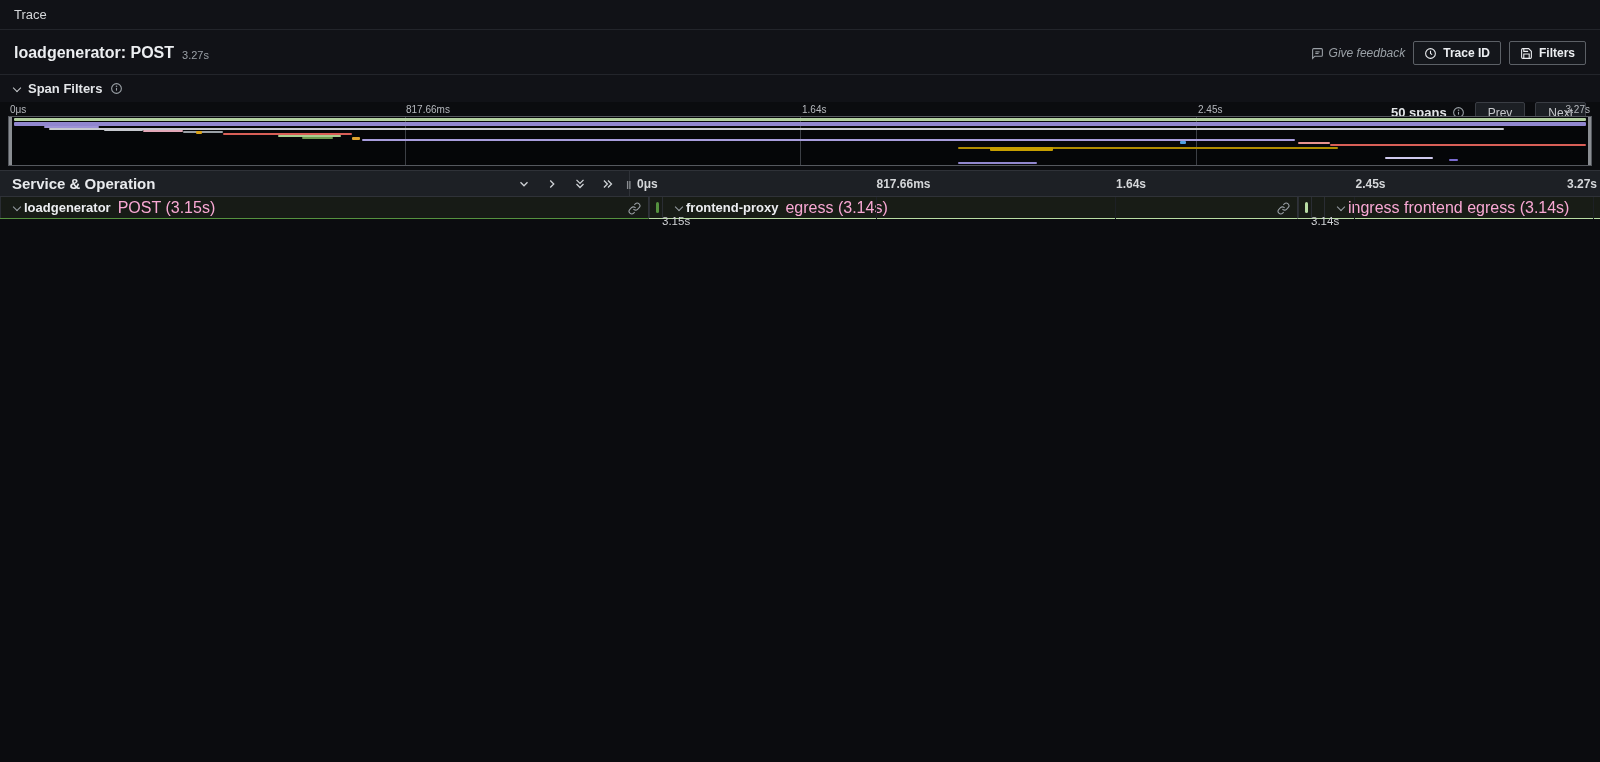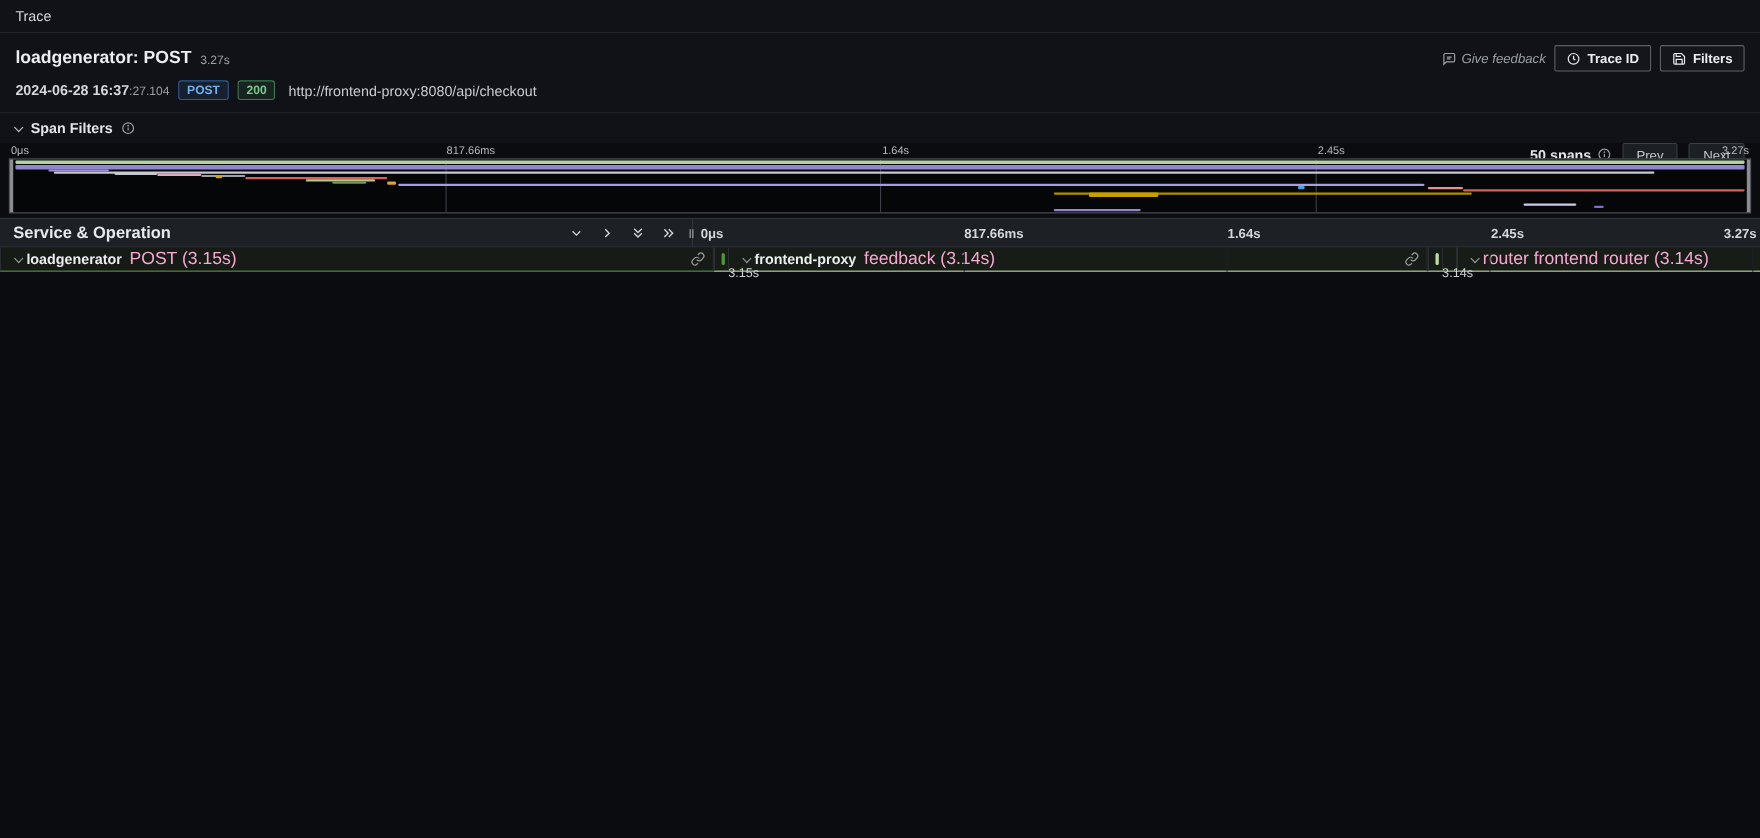--- a/index.html
+++ b/index.html
@@ -104,28 +104,20 @@
       </button>
       <button class="hbtn">
         <svg width="13" height="13" viewBox="0 0 24 24" fill="none" stroke="#eceef1" stroke-width="2">
             <path d="M19 21H5a2 2 0 0 1-2-2V5a2 2 0 0 1 2-2h11l5 5v11a2 2 0 0 1-2 2z"></path>
             <polyline points="17 21 17 13 7 13 7 21"></polyline>
             <polyline points="7 3 7 8 15 8"></polyline>
           </svg>
         <span>Filters</span>
       </button>
     </div>
-  </div>
-  <div class="meta-row">
-    <span>
-      <span class="timestamp-main">2024-06-28 16:37</span><span class="timestamp-frac">:27.104</span>
-    </span>
-    <span class="badge method">POST</span>
-    <span class="badge status">200</span>
-    <span class="url-text">http://frontend-proxy:8080/api/checkout</span>
   </div>
 </div>
 
 <div class="filters-row">
   <div class="filters-left">
     <span class="chev right" style="border-color:#c7c9cc"></span>
     <span>Span Filters</span>
     <svg width="13" height="13" viewBox="0 0 24 24" fill="none" stroke="#9aa0a6" stroke-width="2">
         <circle cx="12" cy="12" r="9"></circle>
         <line x1="12" y1="11" x2="12" y2="16"></line>
@@ -241,38 +233,38 @@
         <span class="bar-label" style="left: calc(95.2046% + 13px);">3.15s</span>
       </div>
     </div>
     <div class="srow">
       <div class="srow-left" style="background: rgb(24, 28, 22); border-bottom: 1px solid rgb(185, 221, 164);">
         <div class="guides" style="width: 23px;"></div>
         <span class="srow-chev">
           <span class="chev"></span>
         </span>
         <span class="svc-name">frontend-proxy</span>
-        <span class="op-name">feedback (3.14s)</span>
+        <span class="op-name">egress (3.14s)</span>
         <span class="row-link"><svg width="13" height="13" viewBox="0 0 24 24" fill="none" stroke="#9aa0a6" stroke-width="2">
             <path d="M10 13a5 5 0 0 0 7.54.54l3-3a5 5 0 0 0-7.07-7.07l-1.72 1.71"></path>
             <path d="M14 11a5 5 0 0 0-7.54-.54l-3 3a5 5 0 0 0 7.07 7.07l1.71-1.71"></path>
           </svg></span>
       </div>
       <div class="srow-right">
         <div class="bar" style="left: calc(0.29628% + 7px); width: 94.8096%; background: rgb(185, 221, 164);"></div>
         <span class="bar-label" style="left: calc(95.1059% + 13px);">3.14s</span>
       </div>
     </div>
     <div class="srow">
       <div class="srow-left" style="background: rgb(24, 28, 22); border-bottom: 1px solid rgb(185, 221, 164);">
         <div class="guides" style="width: 36px;"></div>
         <span class="srow-chev">
           <span class="chev"></span>
         </span>
-        <span class="op-name">router frontend router (3.14s)</span>
+        <span class="op-name">ingress frontend egress (3.14s)</span>
       </div>
       <div class="srow-right"></div>
     </div>
     <div class="tl-gridline" style="left: 876px;"></div>
     <div class="tl-gridline" style="left: 1115px;"></div>
     <div class="tl-gridline" style="left: 1354px;"></div>
     <div class="tl-gridline" style="left: 1593px;"></div>
   </div>
 
 </body></html>

